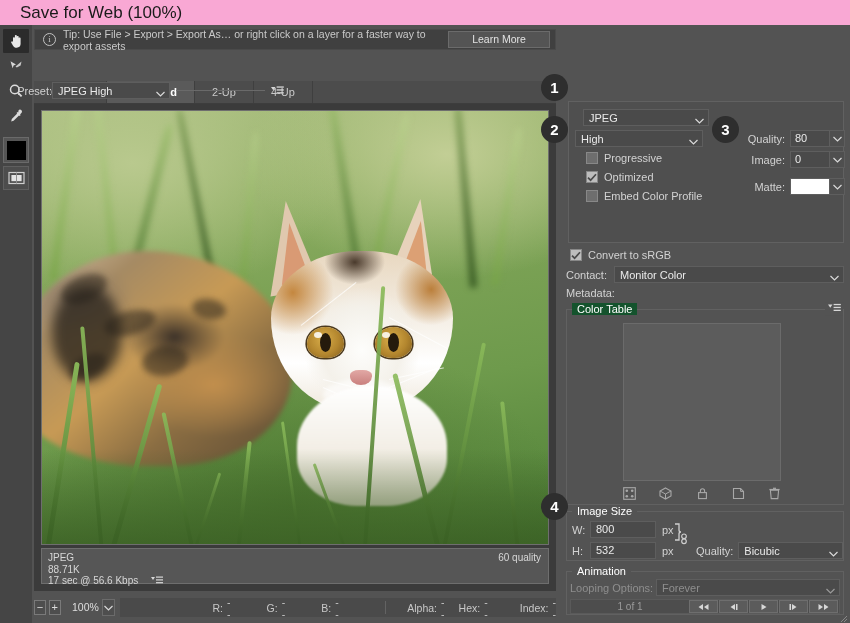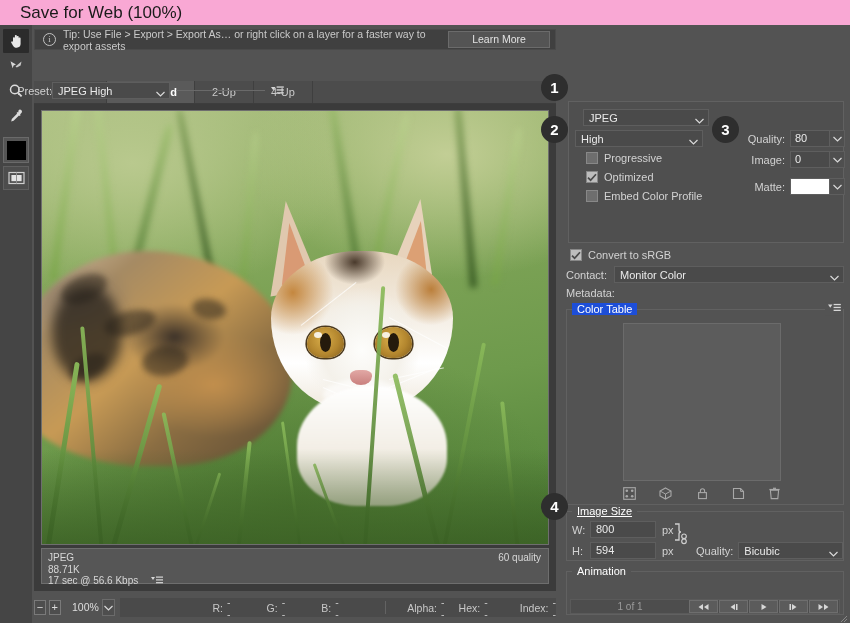--- a/index.html
+++ b/index.html
@@ -304,40 +304,40 @@
   #metadata-row .lbl { width: 48px; }
   #preview-dd  { flex: 1; }
   #metadata-dd { flex: 1; }
 
   #ct-panel {
     position: absolute; left: 566px; top: 284px; width: 278px; height: 196px;
     border: 1px solid #616161; border-top: none;
   }
   #ct-title {
     position: absolute; left: 572px; top: 284px; font-size: 11px; color: #ffffff;
-    background: #1d4ed8; padding: 0 5px; transform: translateY(-50%);
+    background: #14532d; padding: 0 5px; transform: translateY(-50%);
   }
   #ct-titleline {
     position: absolute; left: 566px; top: 284px; width: 278px; height: 1px; background: #616161;
   }
   #ct-menu { position: absolute; right: 6px; top: 284px; transform: translateY(-50%); background:#535353; padding:0 3px; }
   #ct-grid {
     position: absolute; left: 56px; top: 14px; width: 158px; height: 158px;
     background: #5c5c5c; border: 1px solid #6b6b6b;
   }
   #ct-btns {
     position: absolute; left: 56px; top: 178px; width: 158px; height: 14px;
     display: flex; align-items: center; justify-content: space-between;
   }
 
   #is-panel {
     position: absolute; left: 566px; top: 486px; width: 278px; height: 50px;
     border: 1px solid #616161; border-top: none;
   }
-  #is-title { position: absolute; left: 572px; top: 486px; font-size: 11px; color: #ffffff; background: #535353; padding: 0 5px; transform: translateY(-50%); text-decoration: underline; }
+  #is-title { position: absolute; left: 572px; top: 486px; font-size: 11px; color: #ffffff; background: #535353; padding: 0 5px; transform: translateY(-50%); }
   #is-titleline { position: absolute; left: 566px; top: 486px; width: 278px; height: 1px; background: #616161; }
 
   #w-row { position: absolute; left: 572px; top: 496px; display: flex; align-items: center; }
   #h-row { position: absolute; left: 572px; top: 517px; display: flex; align-items: center; }
   .wh-lbl { width: 18px; font-size: 11px; color: #d2d2d2; }
   .wh-field { width: 66px; height: 17px; background: #4a4a4a; border: 1px solid #5e5e5e; font-size: 11px; color: #eaeaea; padding-left: 5px; line-height: 15px; }
   .wh-unit { font-size: 11px; color: #d2d2d2; margin-left: 6px; }
   #link-icon { position: absolute; left: 672px; top: 498px; width: 18px; height: 32px; }
 
   #pct-row { position: absolute; left: 696px; top: 496px; display: flex; align-items: center; }
@@ -714,21 +714,21 @@
   <div id="is-title">Image Size</div>
   <div id="is-panel"></div>
 
   <div id="w-row">
     <span class="wh-lbl">W:</span>
     <span class="wh-field">800</span>
     <span class="wh-unit">px</span>
   </div>
   <div id="h-row">
     <span class="wh-lbl">H:</span>
-    <span class="wh-field">594</span>
+    <span class="wh-field">532</span>
     <span class="wh-unit">px</span>
   </div>
   <div id="link-icon">
     <svg width="18" height="32" viewBox="0 0 18 32">
       <path d="M3 1 h4 v6 a2 2 0 0 0 2 2 a2 2 0 0 0 -2 2 v6 h-4" fill="none" stroke="#cfcfcf" stroke-width="1.3"></path>
       <path d="M3 17 h4 v6 a2 2 0 0 1 2 2 a2 2 0 0 1 -2 2 v-1" fill="none" stroke="#cfcfcf" stroke-width="1.3" opacity="0"></path>
       <path d="M12 11 a2.3 2.3 0 1 1 0 4.6 a2.3 2.3 0 1 1 0 -4.6 z" fill="none" stroke="#cfcfcf" stroke-width="1.2"></path>
       <path d="M12 16 a2.3 2.3 0 1 0 0 4.6 a2.3 2.3 0 1 0 0 -4.6 z" fill="none" stroke="#cfcfcf" stroke-width="1.2"></path>
     </svg>
   </div>
@@ -741,20 +741,31 @@
         <svg width="9" height="6" viewBox="0 0 9 6">
             <path d="M0.5 1 L4.5 5 L8.5 1" fill="none" stroke="#d9d9d9" stroke-width="1.2"></path>
           </svg>
       </span>
     </div>
   </div>
 
   <div id="anim-titleline"></div>
   <div id="anim-title">Animation</div>
   <div id="anim-panel"></div>
+  <div id="loop-row">
+    <span id="loop-lbl">Looping Options:</span>
+    <div id="loop-dd" class="ddown disabled">
+      <span>Forever</span>
+      <span class="cv">
+        <svg width="9" height="6" viewBox="0 0 9 6">
+            <path d="M0.5 1 L4.5 5 L8.5 1" fill="none" stroke="#9a9a9a" stroke-width="1.2"></path>
+          </svg>
+      </span>
+    </div>
+  </div>
   <div id="anim-nav">
     <span id="frame-count">1 of 1</span>
     <span class="navbtn">
       <svg width="13" height="8" viewBox="0 0 13 8">
           <path d="M6 1 L1.5 4 L6 7 Z M11.5 1 L7 4 L11.5 7 Z" fill="#d7d7d7"></path>
         </svg>
     </span>
     <span class="navbtn">
       <svg width="13" height="8" viewBox="0 0 13 8">
           <path d="M8 1 L3.5 4 L8 7 Z" fill="#d7d7d7"></path>

